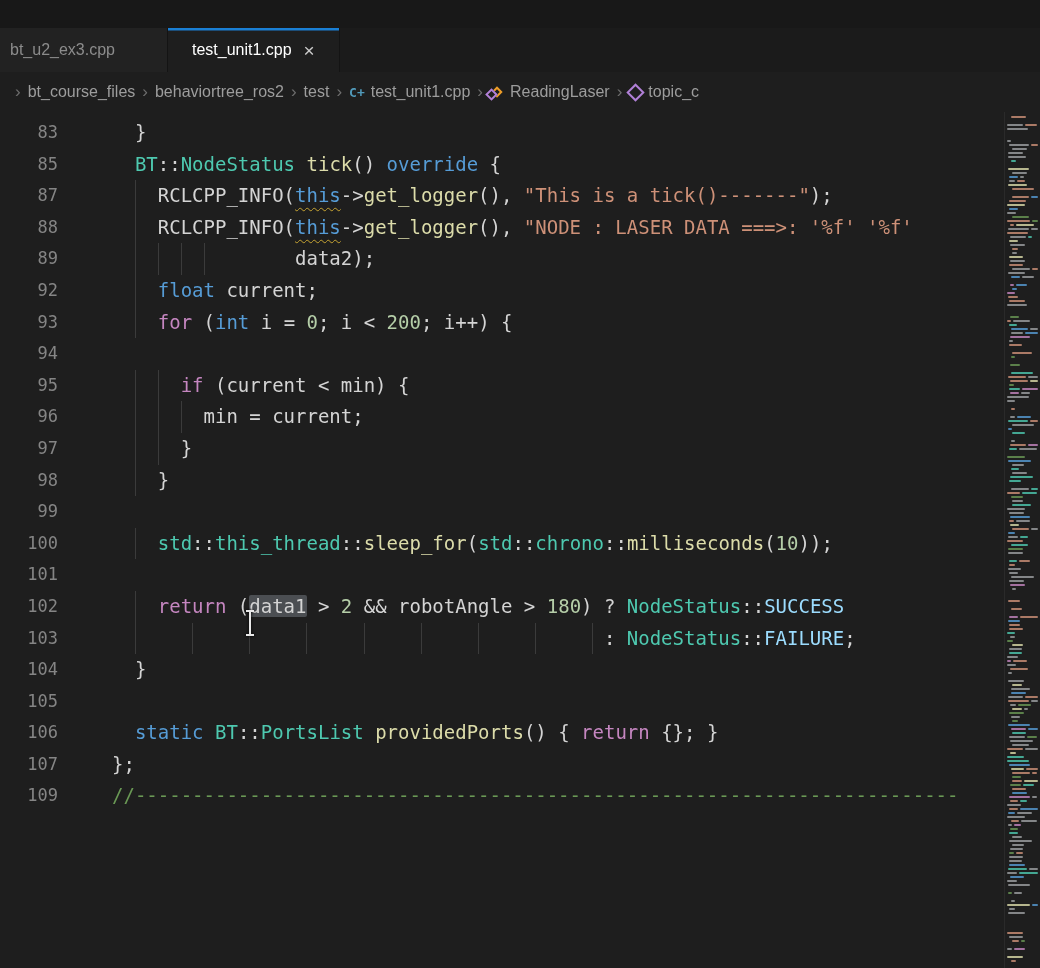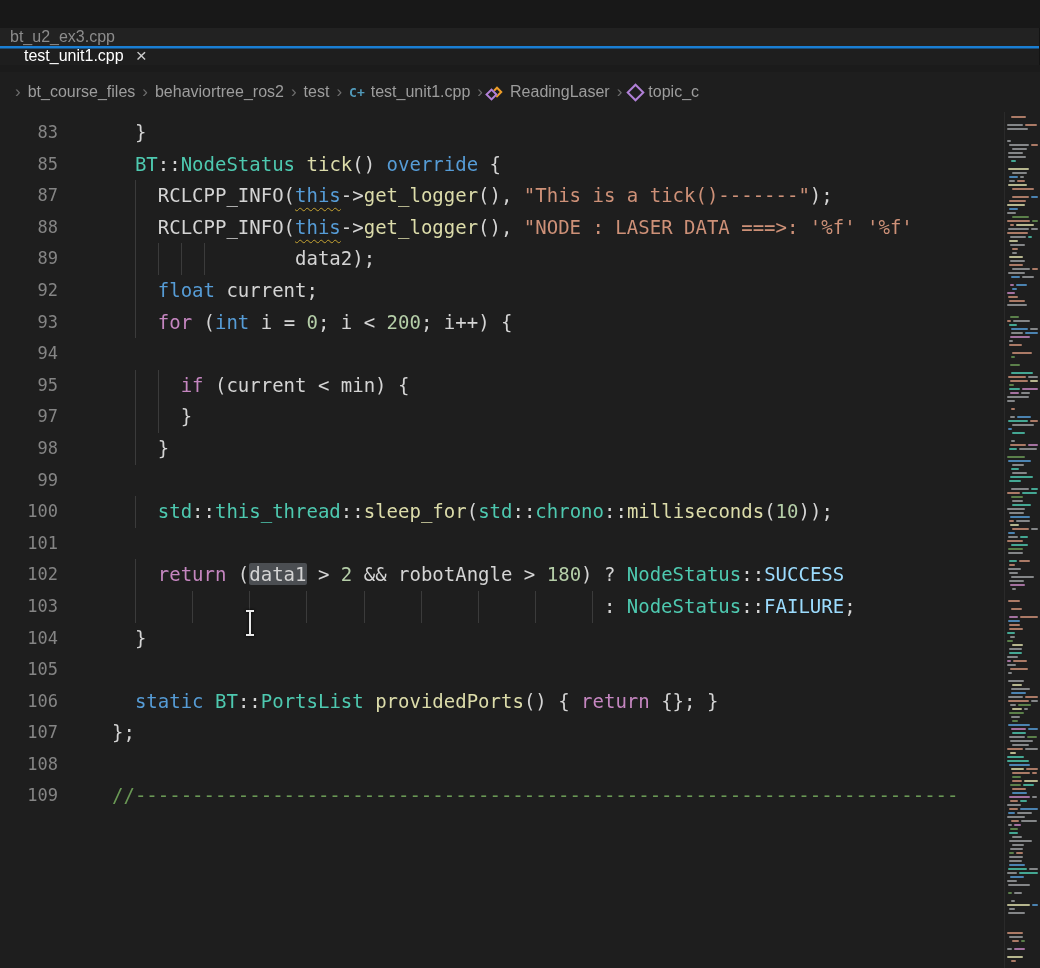--- a/index.html
+++ b/index.html
@@ -1,21 +1,21 @@
 <!DOCTYPE html>
 <html><head>
 <meta charset="utf-8">
 <style>
   html,body{margin:0;padding:0;background:#111;}
   .window{position:relative;width:1040px;height:968px;background:#1e1e1e;overflow:hidden;
           font-family:"Liberation Sans",sans-serif;}
   
   .titlebar{height:28px;background:#181818;}
   
-  .tabbar{height:44px;background:#1b1b1b;display:flex;align-items:stretch;flex-direction:column;}
+  .tabbar{height:44px;background:#1b1b1b;display:flex;align-items:stretch;}
   .tab{display:flex;align-items:center;padding:0 24px;font-size:16px;color:#8c8c8c;
        background:#222222;border-right:1px solid #141414;cursor:pointer;position:relative;}
   .tab:first-child{padding-left:10px;padding-right:52px;}
   .tab.active{background:#1e1e1e;color:#ffffff;box-shadow:inset 0 2.5px 0 0 #1a7fd4;}
   .tab-close{margin-left:12px;font-size:19px;color:#cccccc;line-height:1;}
   
   .breadcrumbs{height:40px;display:flex;align-items:center;background:#1e1e1e;color:#9d9d9d;
                font-size:16px;padding-left:8px;white-space:nowrap;overflow:hidden;}
   .bc-sep{color:#6e6e6e;font-size:17px;margin:0 7px;}
   .bc-item{display:flex;align-items:center;gap:6px;cursor:pointer;}
@@ -127,20 +127,24 @@
           <div class="code"><div class="guide" style="left: 2ch;"></div><span class="tok-ws">    </span><span class="tok-c">for</span><span class="tok-p"> (</span><span class="tok-k">int</span><span class="tok-p"> i = </span><span class="tok-n">0</span><span class="tok-p">; i &lt; </span><span class="tok-n">200</span><span class="tok-p">; i++) {</span></div>
         </div>
         <div class="line">
           <div class="ln">94</div>
         </div>
         <div class="line">
           <div class="ln">95</div>
           <div class="code"><div class="guide" style="left: 2ch;"></div><div class="guide" style="left: 4ch;"></div><span class="tok-ws">      </span><span class="tok-c">if</span><span class="tok-p"> (current &lt; min) {</span></div>
         </div>
         <div class="line">
+          <div class="ln">96</div>
+          <div class="code"><div class="guide" style="left: 2ch;"></div><div class="guide" style="left: 4ch;"></div><div class="guide" style="left: 6ch;"></div><span class="tok-ws">        </span><span class="tok-p">min = current;</span></div>
+        </div>
+        <div class="line">
           <div class="ln">97</div>
           <div class="code"><div class="guide" style="left: 2ch;"></div><div class="guide" style="left: 4ch;"></div><span class="tok-ws">      </span><span class="tok-p">}</span></div>
         </div>
         <div class="line">
           <div class="ln">98</div>
           <div class="code"><div class="guide" style="left: 2ch;"></div><span class="tok-ws">    </span><span class="tok-p">}</span></div>
         </div>
         <div class="line">
           <div class="ln">99</div>
           <div class="code"></div>
@@ -169,24 +173,20 @@
           <div class="ln">105</div>
           <div class="code"></div>
         </div>
         <div class="line">
           <div class="ln">106</div>
           <div class="code"><span class="tok-ws">  </span><span class="tok-k">static</span><span class="tok-p"> </span><span class="tok-t">BT</span><span class="tok-p">::</span><span class="tok-t">PortsList</span><span class="tok-p"> </span><span class="tok-f">providedPorts</span><span class="tok-p">() { </span><span class="tok-c">return</span><span class="tok-p"> {}; }</span></div>
         </div>
         <div class="line">
           <div class="ln">107</div>
           <div class="code"><span class="tok-p">};</span></div>
-        </div>
-        <div class="line">
-          <div class="ln">108</div>
-          <div class="code"></div>
         </div>
         <div class="line">
           <div class="ln">109</div>
           <div class="code"><span class="tok-cm">//------------------------------------------------------------------------</span></div>
         </div>
       </div>
     <div class="minimap">
         <div class="mseg" style="top: 4px; left: 6px; width: 15px; background: rgb(206, 145, 120);"></div>
         <div class="mseg" style="top: 12px; left: 2px; width: 16px; background: rgb(157, 160, 162);"></div>
         <div class="mseg" style="top: 12px; left: 20px; width: 12px; background: rgb(206, 145, 120);"></div>

